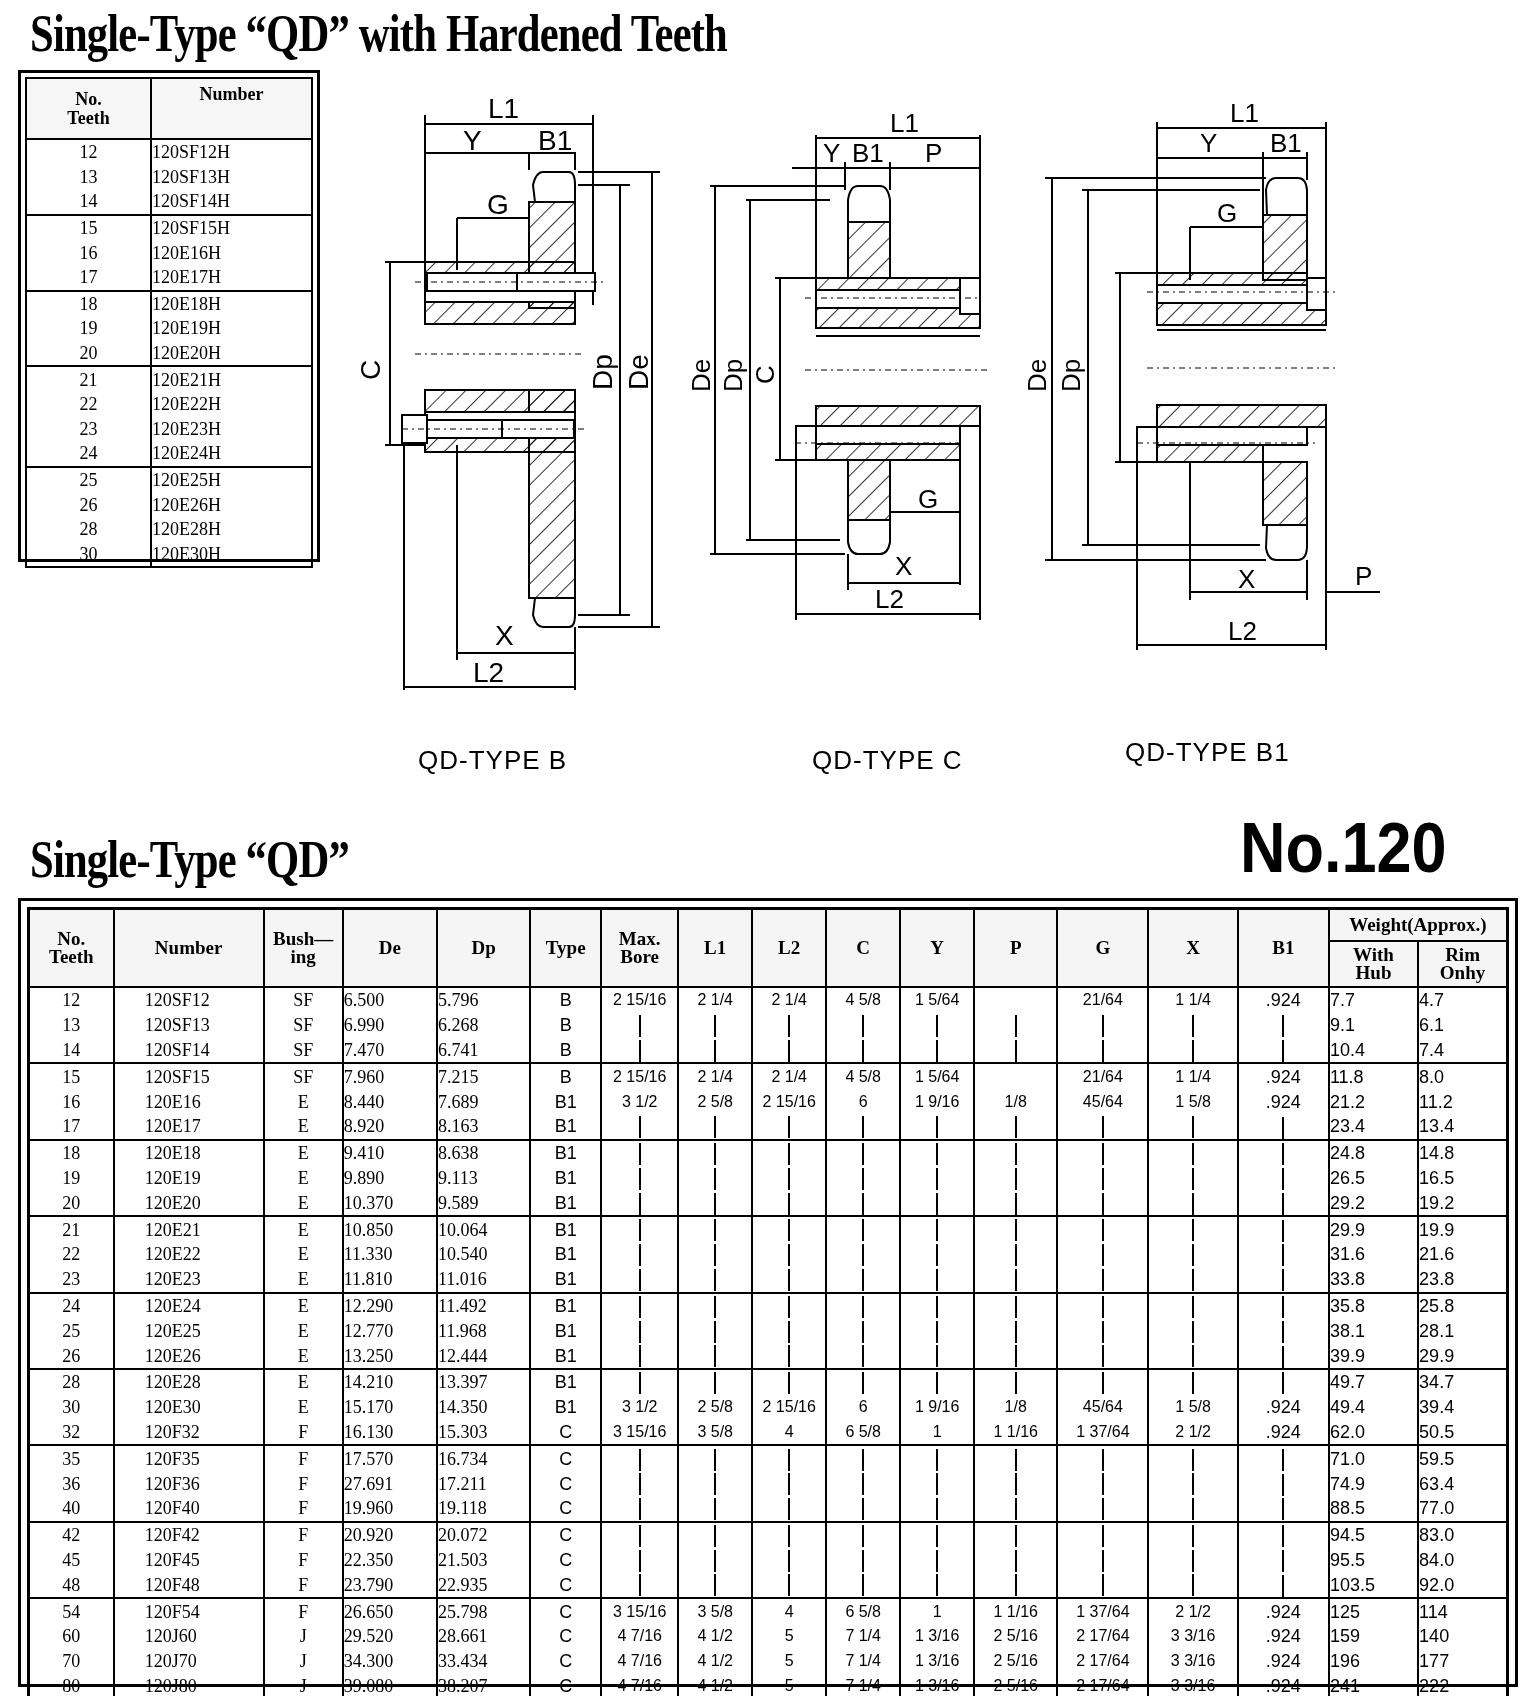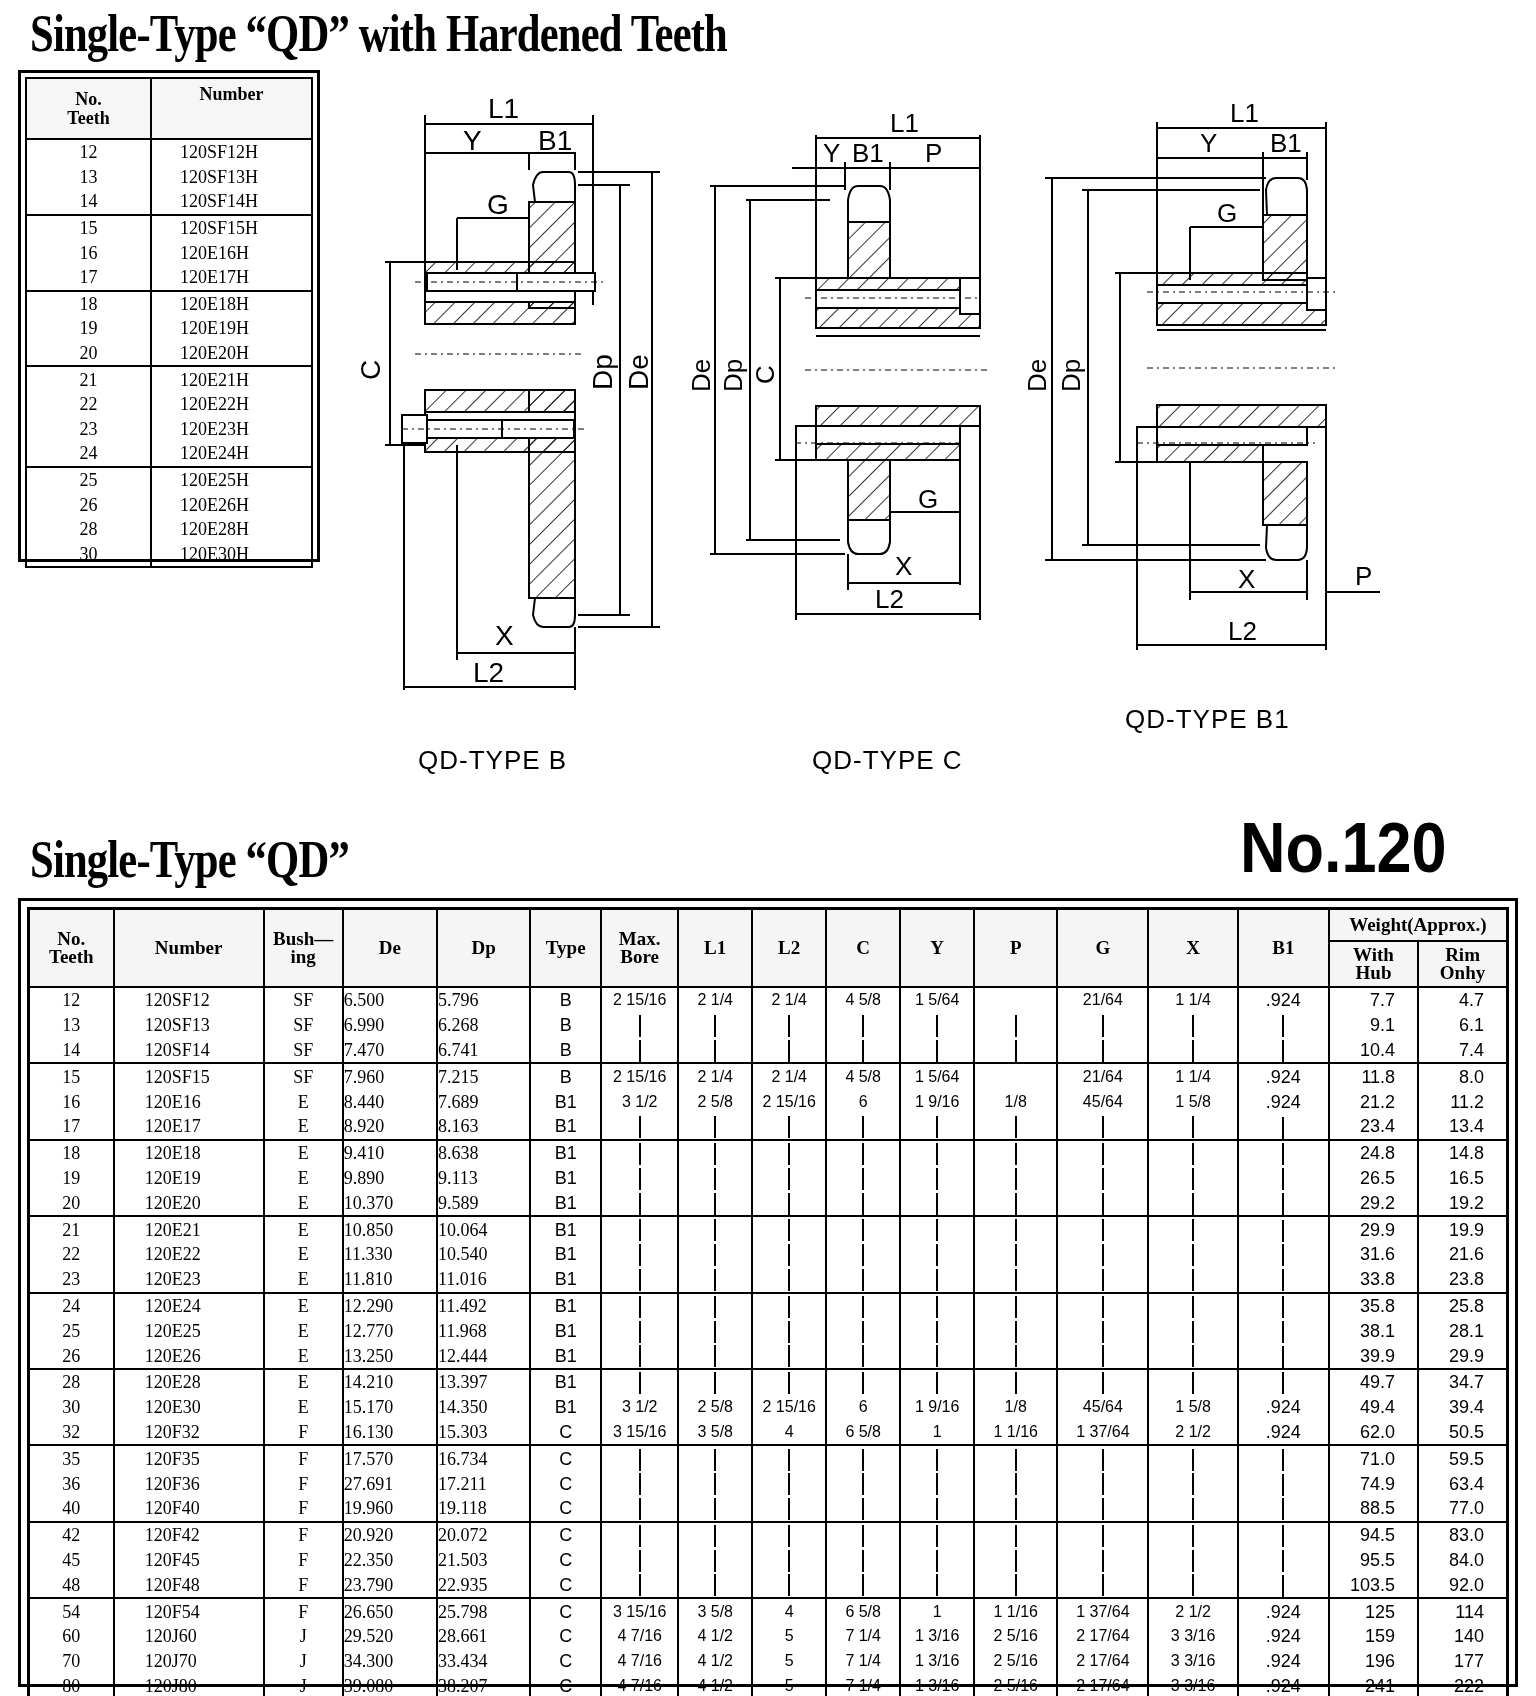--- a/index.html
+++ b/index.html
@@ -7,40 +7,40 @@
   .title1{position:absolute;left:30px;top:4px;font-family:"Liberation Serif",serif;font-weight:bold;font-size:52px;letter-spacing:-1px;transform:scaleX(0.82);transform-origin:left top;white-space:nowrap;}
   .title2{position:absolute;left:30px;top:830px;font-family:"Liberation Serif",serif;font-weight:bold;font-size:52px;letter-spacing:-1px;transform:scaleX(0.82);transform-origin:left top;white-space:nowrap;}
   .no120{position:absolute;left:1240px;top:808px;font-family:"Liberation Sans",sans-serif;font-weight:bold;font-size:70px;transform:scaleX(0.9);transform-origin:left top;}
 
   
   .small-wrap{position:absolute;left:18px;top:70px;width:302px;height:492px;border:3px solid #000;box-sizing:border-box;padding:4px;}
   .small-tbl{border-collapse:collapse;width:100%;height:100%;border:2px solid #000;}
   .small-tbl th{font-family:"Liberation Serif",serif;font-weight:bold;font-size:18px;line-height:19px;border:2px solid #000;background:#f6f6f6;height:52px;vertical-align:middle;}
   .small-tbl td{font-size:18px;text-align:center;padding:0;height:24.6px;line-height:24px;}
   .small-tbl td.c1{border-right:2px solid #000;width:123px;}
-  .small-tbl td.c2{text-align:left;padding-left:28px;}
+  .small-tbl td.c2{text-align:left;}
   .small-tbl tr.grp-end td{border-bottom:2px solid #000;}
 
   
   .diag{position:absolute;}
   .diag-label{position:absolute;font-family:"Liberation Sans",sans-serif;font-size:26px;letter-spacing:1px;white-space:nowrap;}
 
   
   .big-wrap{position:absolute;left:18px;top:898px;width:1500px;height:789px;border:3px solid #000;box-sizing:border-box;padding:6px;}
   .big-tbl{border-collapse:collapse;width:100%;border:3px solid #000;table-layout:fixed;}
   .big-tbl th{font-family:"Liberation Serif",serif;font-weight:bold;font-size:19px;line-height:18px;border:2px solid #000;background:#f5f5f5;padding:0;}
   .big-tbl thead tr.h1 th{height:30px;}
   .big-tbl thead tr.h2 th{height:44px;}
   .big-tbl td{border-left:2px solid #000;border-right:2px solid #000;padding:0;height:24.8px;line-height:24px;text-align:center;font-size:18px;overflow:hidden;white-space:nowrap;}
   .big-tbl tr.grp-end td{border-bottom:2px solid #000;}
   .big-tbl td.serif{font-family:"Liberation Serif",serif;}
   .big-tbl td.sans{font-family:"Liberation Sans",sans-serif;}
   .big-tbl td.right{text-align:left;padding-right:16px;}
   .big-tbl td.num{text-align:left;padding-left:30px;margin-top:35px;}
-  .big-tbl td.wt{text-align:right;padding-right:22px;}
+  .big-tbl td.wt{text-align:left;padding-right:22px;}
   .big-tbl td.frac{font-family:"Liberation Sans",sans-serif;font-size:16px;}
   .vbar{display:inline-block;width:2px;height:22px;background:#000;vertical-align:middle;}
 </style>
 </head>
 <body>
 
 <div class="title1">Single-Type “QD” with Hardened Teeth</div>
 
 <div class="small-wrap">
   <table class="small-tbl" id="small-tbl">
@@ -325,21 +325,21 @@
       <text x="260" y="52">B1</text>
       <text x="207" y="122">G</text>
       <text x="228" y="488">X</text>
       <text x="345" y="485">P</text>
       <text x="218" y="540">L2</text>
       <text transform="translate(36,292) rotate(-90)">De</text>
       <text transform="translate(70,292) rotate(-90)">Dp</text>
     </g>
   </svg>
 </div>
-<div class="diag-label" style="left:1125px;top:704px;">QD-TYPE B1</div>
+<div class="diag-label" style="left:1125px;top:737px;">QD-TYPE B1</div>
 
 <div class="title2">Single-Type “QD”</div>
 <div class="no120">No.120</div>
 
 <div class="big-wrap">
   <table class="big-tbl">
     <colgroup>
       <col style="width:84px">
         <col style="width:148px">
         <col style="width:78px">

